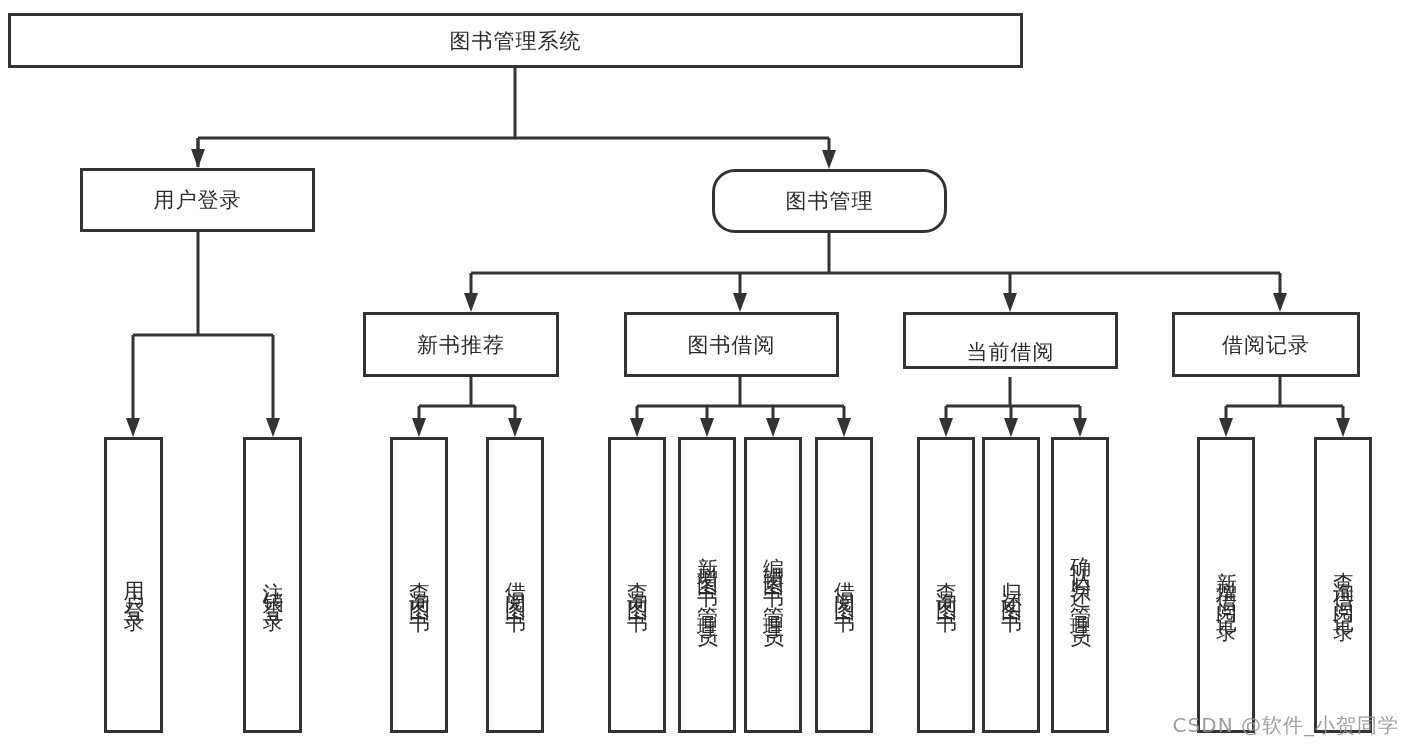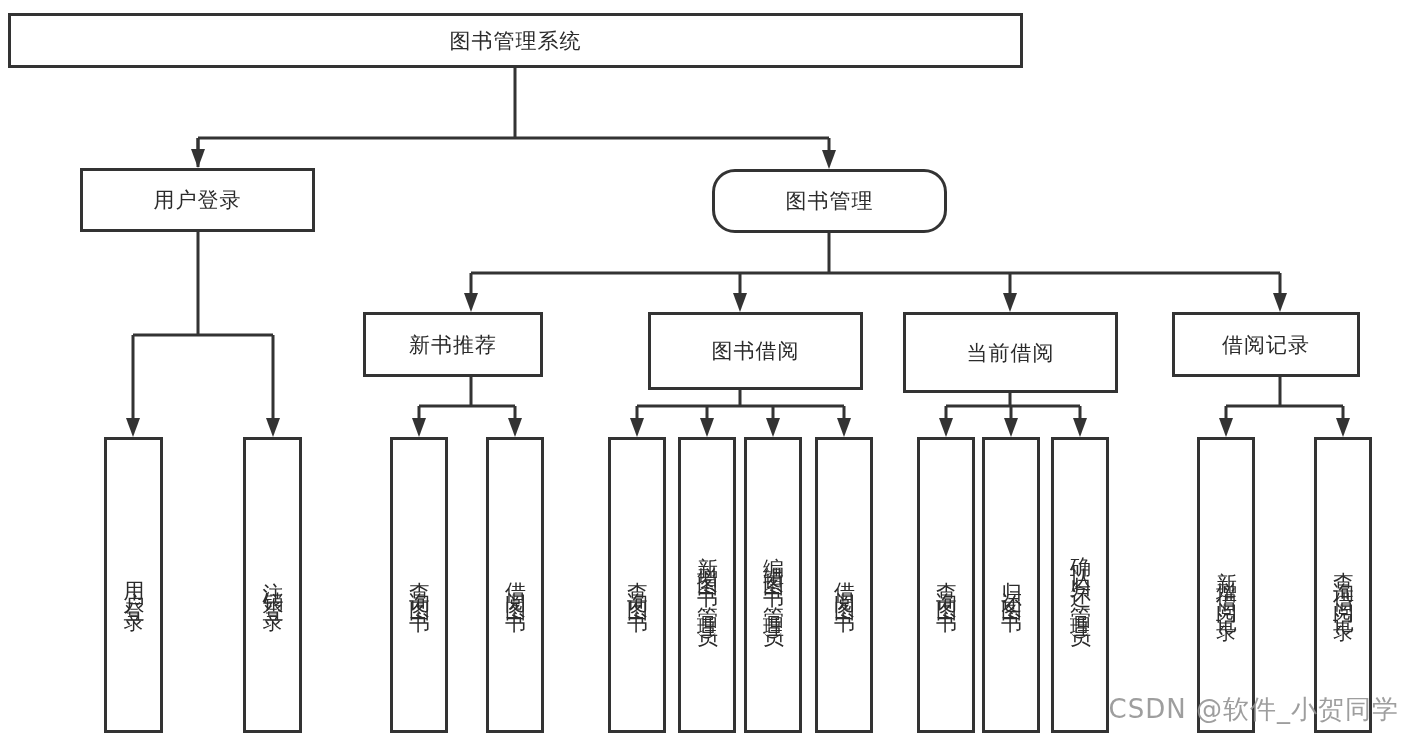--- a/index.html
+++ b/index.html
@@ -33,22 +33,22 @@
     writing-mode: vertical-rl;
     text-orientation: mixed;
     font-size: 21px;
     letter-spacing: 10px;
     line-height: 1;
     white-space: nowrap;
   }
   .watermark {
     position: absolute;
     right: 6px;
-    bottom: 20px;
-    font-size: 26px;
+    bottom: 8px;
+    font-size: 20px;
     color: rgba(148,148,148,0.9);
     z-index: 3;
     letter-spacing: 1px;
     margin-left: 24px;
   }
 </style>
 </head>
 <body>
 
 <div class="stage">
@@ -99,27 +99,27 @@
     <span>图书管理系统</span>
   </div>
 
   <div class="box h-box" style="left:80px; top:168px; width:235px; height:64px;">
     <span>用户登录</span>
   </div>
   <div class="box h-box" style="left:712px; top:169px; width:235px; height:64px;border-radius:23px;">
     <span>图书管理</span>
   </div>
 
-  <div class="box h-box" style="left:363px; top:312px; width:180px; height:65px;">
+  <div class="box h-box" style="left:363px; top:312px; width:196px; height:65px;">
     <span>新书推荐</span>
   </div>
-  <div class="box h-box" style="left:648px; top:312px; width:215px; height:78px;">
+  <div class="box h-box" style="left:624px; top:312px; width:215px; height:65px;">
     <span>图书借阅</span>
   </div>
-  <div class="box h-box" style="left:903px; top:312px; width:215px; height:81px;">
+  <div class="box h-box" style="left:903px; top:312px; width:215px; height:57px;align-items:flex-end;">
     <span>当前借阅</span>
   </div>
   <div class="box h-box" style="left:1172px; top:312px; width:188px; height:65px;">
     <span>借阅记录</span>
   </div>
 
   <div class="box v-box" style="left:104px; top:437px; width:59px; height:296px;">
     <span>用户登录</span>
   </div>
   <div class="box v-box" style="left:243px; top:437px; width:59px; height:296px;">

